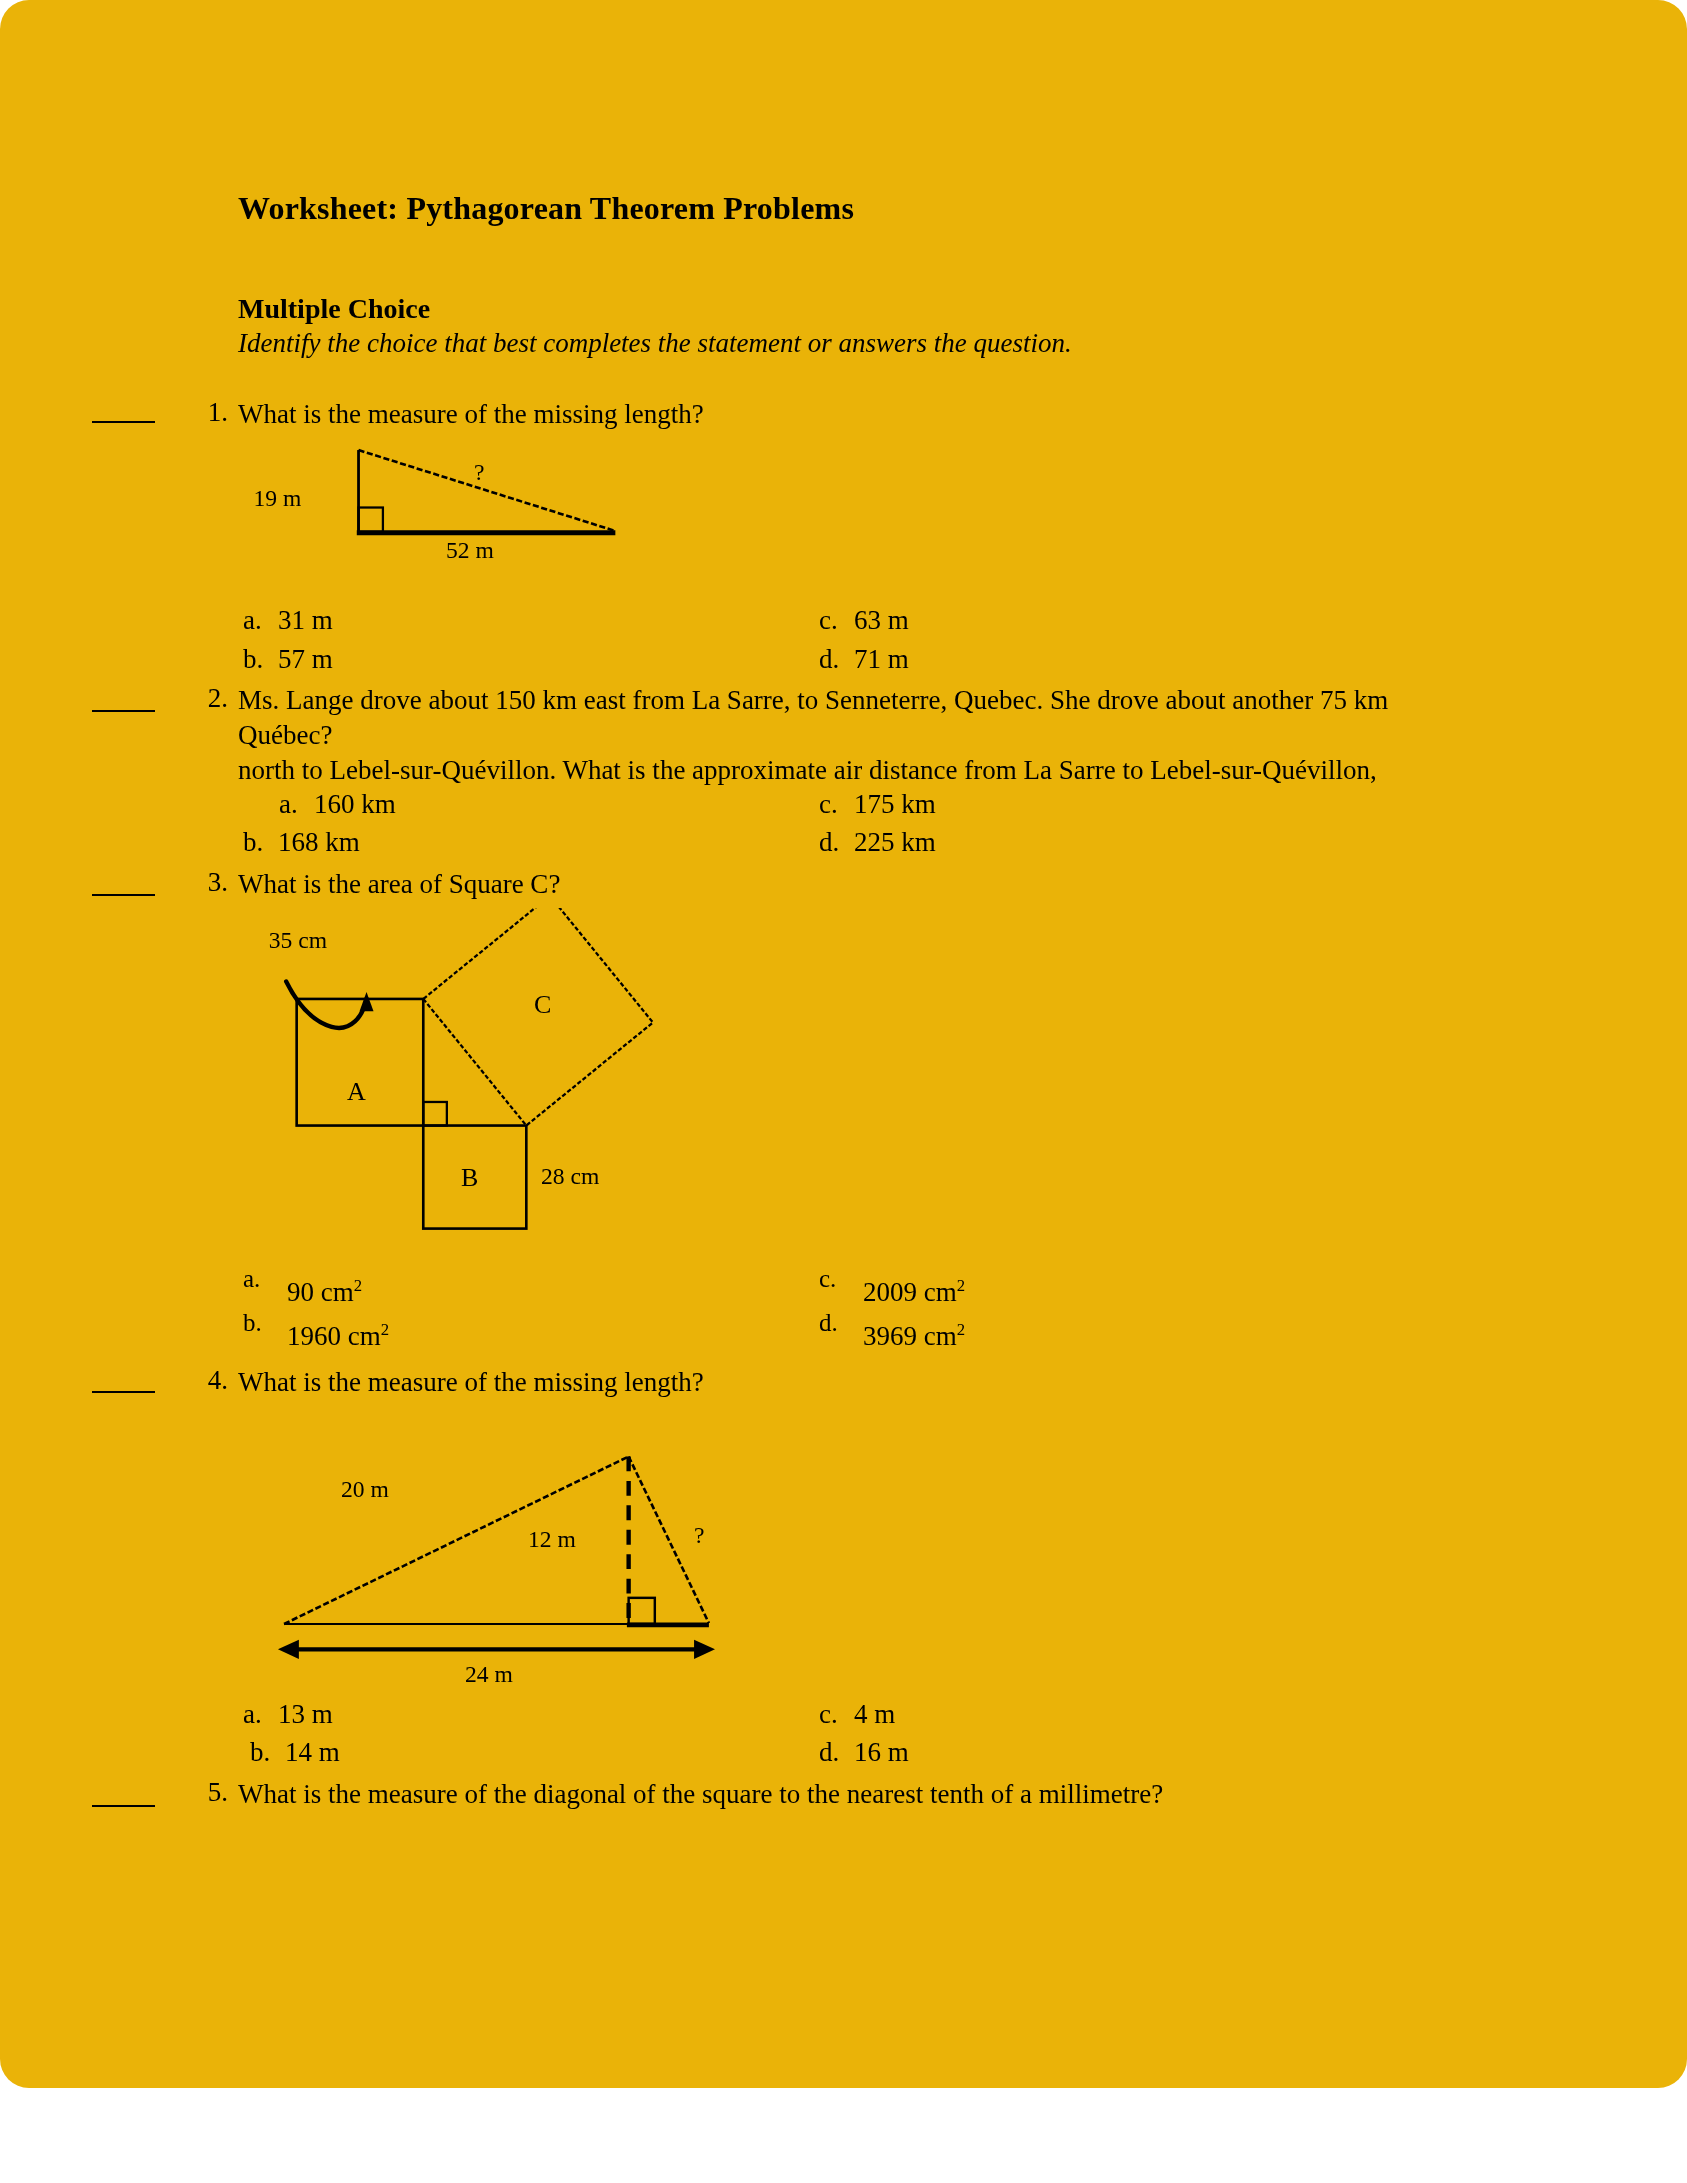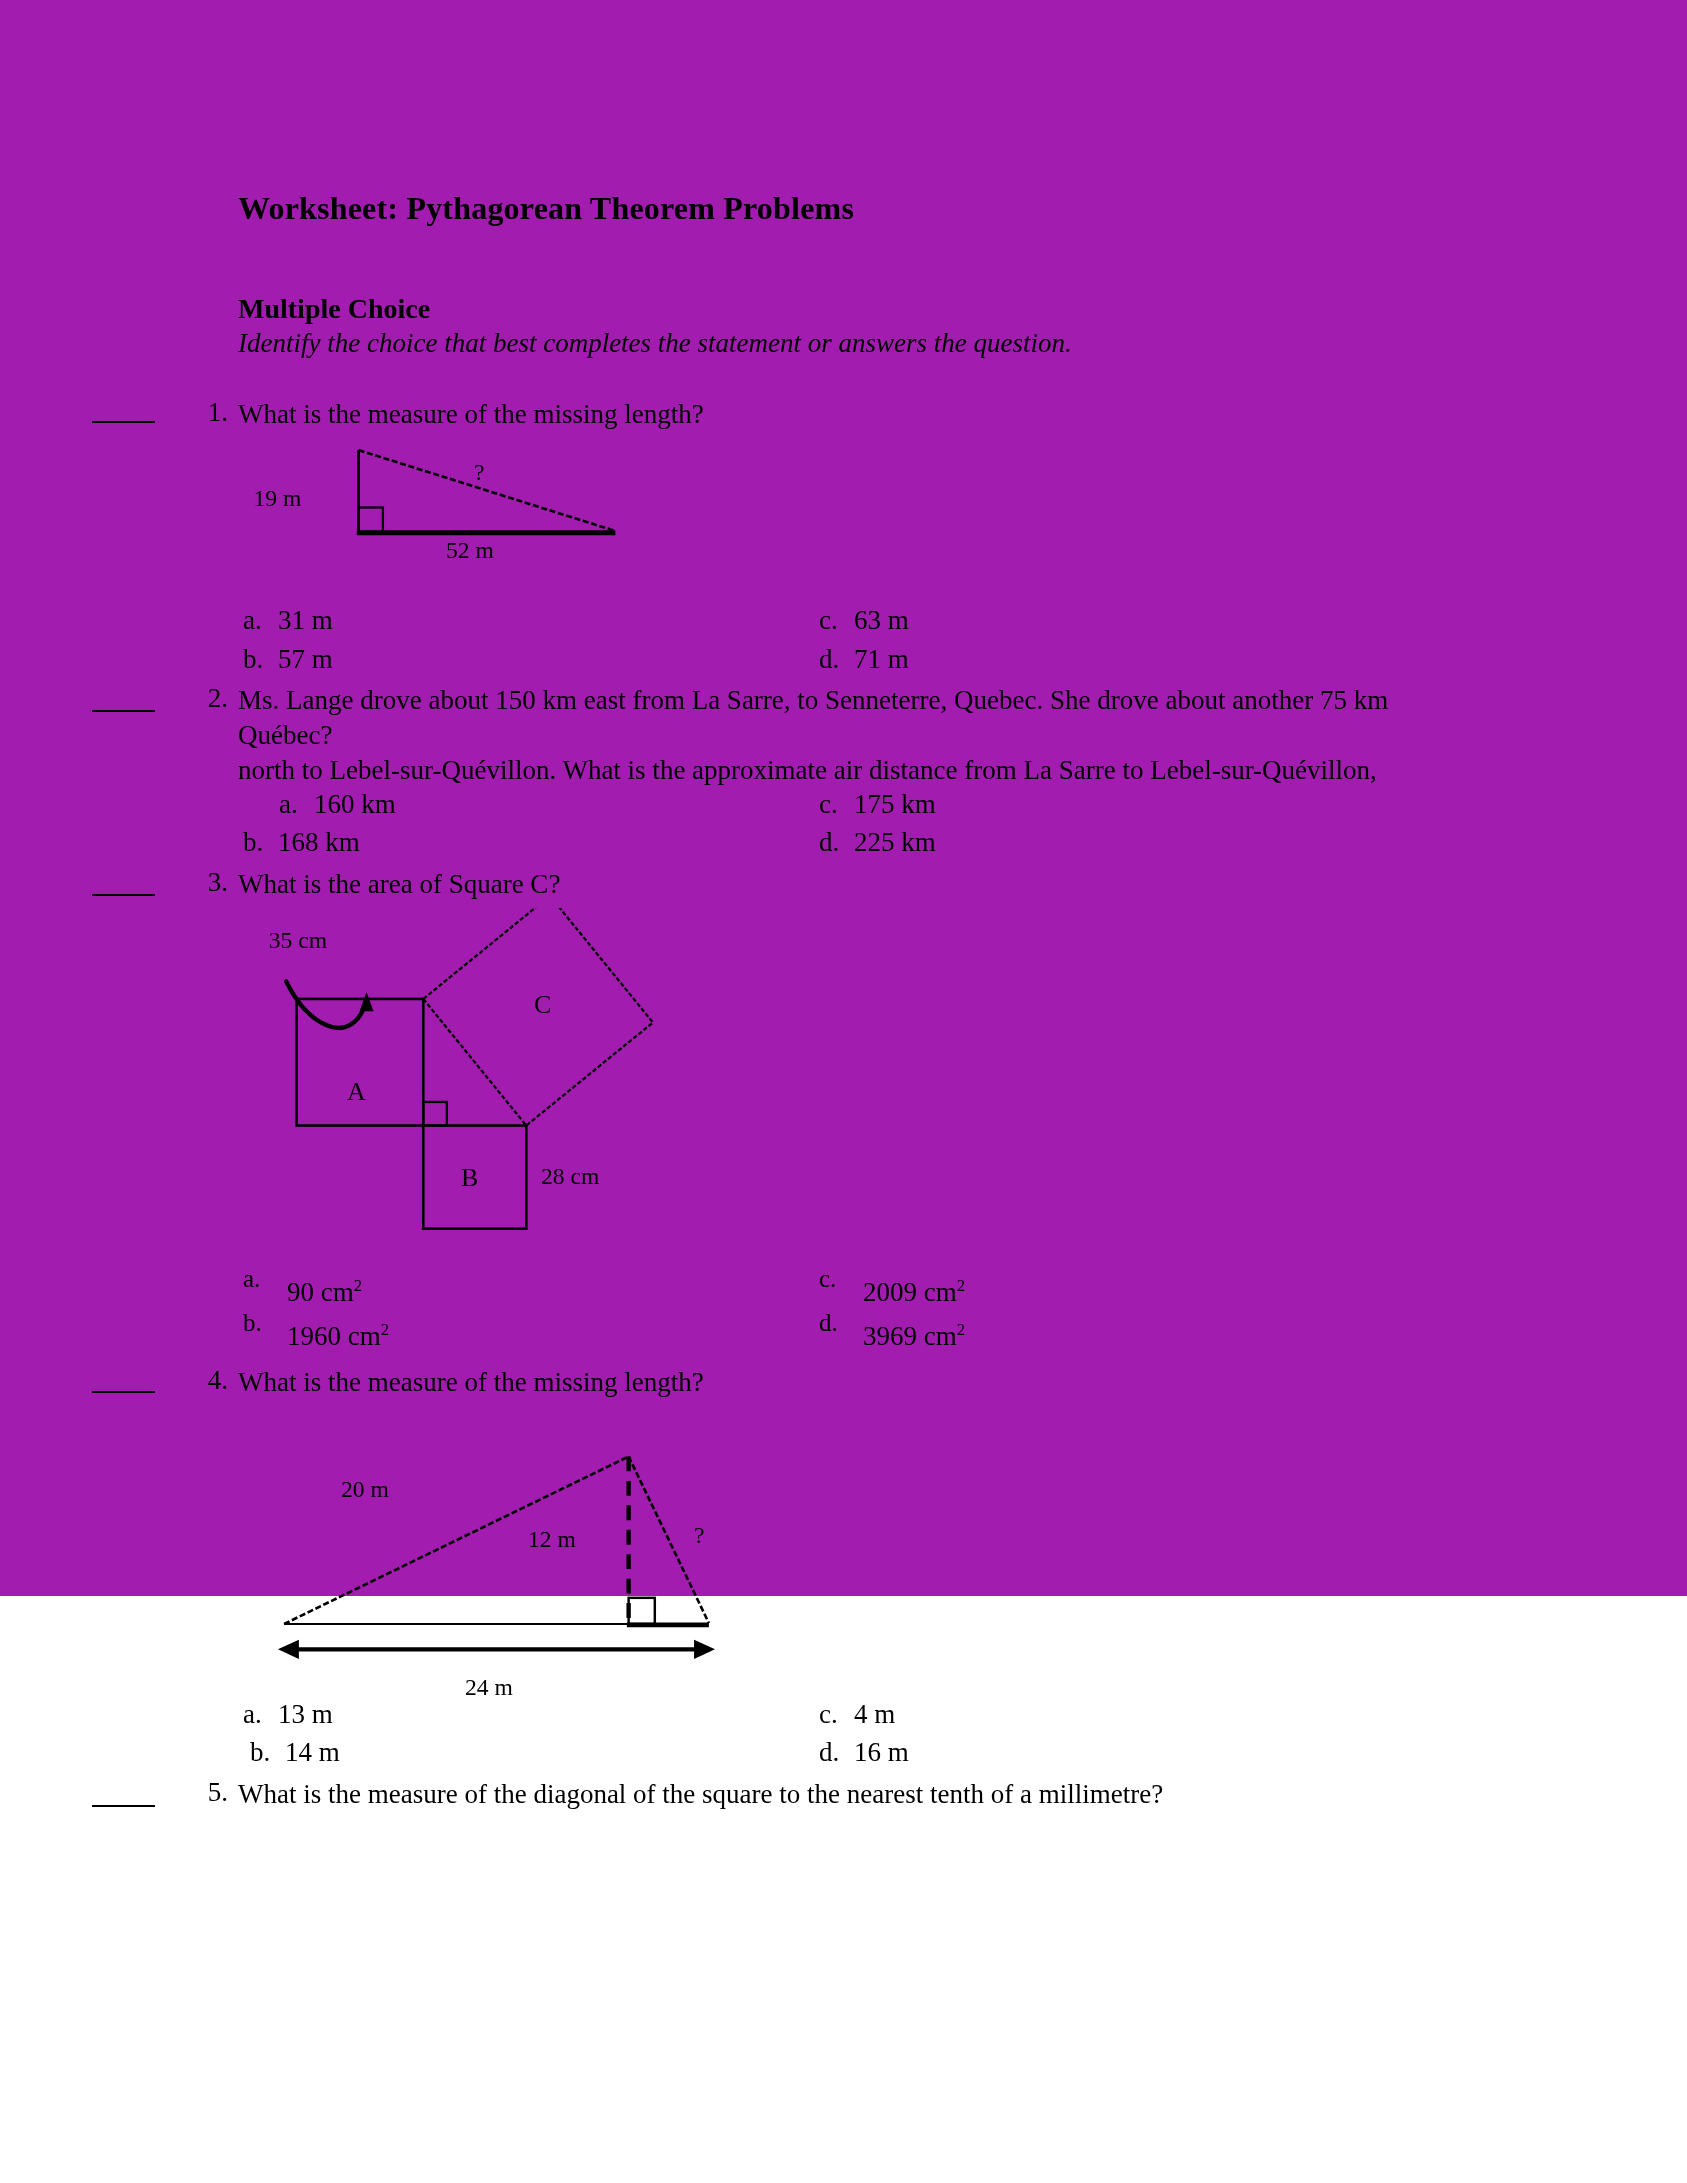--- a/index.html
+++ b/index.html
@@ -13,22 +13,23 @@
     position: relative;
     font-family: "Liberation Serif", "DejaVu Serif", serif;
     color: #000000;
     overflow: hidden;
   }
 
   .page {
     position: absolute;
     left: 0; top: 0;
     width: 1687px;
-    height: 1596px;
-    background: #a21caf;
+    height: 2088px;
+    background: #eab308;
+    border-radius: 29px;
   }
 
   
   .doc-title {
     position: absolute;
     left: 238px;
     top: 190px;
     font-size: 32px;
     font-weight: bold;
     letter-spacing: 0.2px;
@@ -255,21 +256,21 @@
 
       <rect x="420" y="205" width="30" height="30" fill="none" stroke="#000" stroke-width="2.8"></rect>
 
       <line x1="32" y1="264" x2="505" y2="264" stroke="#000" stroke-width="5"></line>
       <polygon points="18,264 42,253 42,275" fill="#000"></polygon>
       <polygon points="519,264 495,253 495,275" fill="#000"></polygon>
     </svg>
     <div class="fig-label" style="left:79px; top:57px;">20 m</div>
     <div class="fig-label" style="left:266px; top:107px;">12 m</div>
     <div class="fig-label qmark" style="left:432px; top:103px;">?</div>
-    <div class="fig-label" style="left:203px; top:242px;margin-top:13px;">24 m</div>
+    <div class="fig-label" style="left:203px; top:242px;">24 m</div>
   </div>
 
   <div class="opt" style="left:243px; top:1699px;">
     <span class="lbl">a.</span><span class="val">13 m</span>
   </div>
   <div class="opt" style="left:250px; top:1737px;text-decoration:underline;">
     <span class="lbl">b.</span><span class="val">14 m</span>
   </div>
   <div class="opt" style="left:819px; top:1699px;">
     <span class="lbl">c.</span><span class="val">4 m</span>

